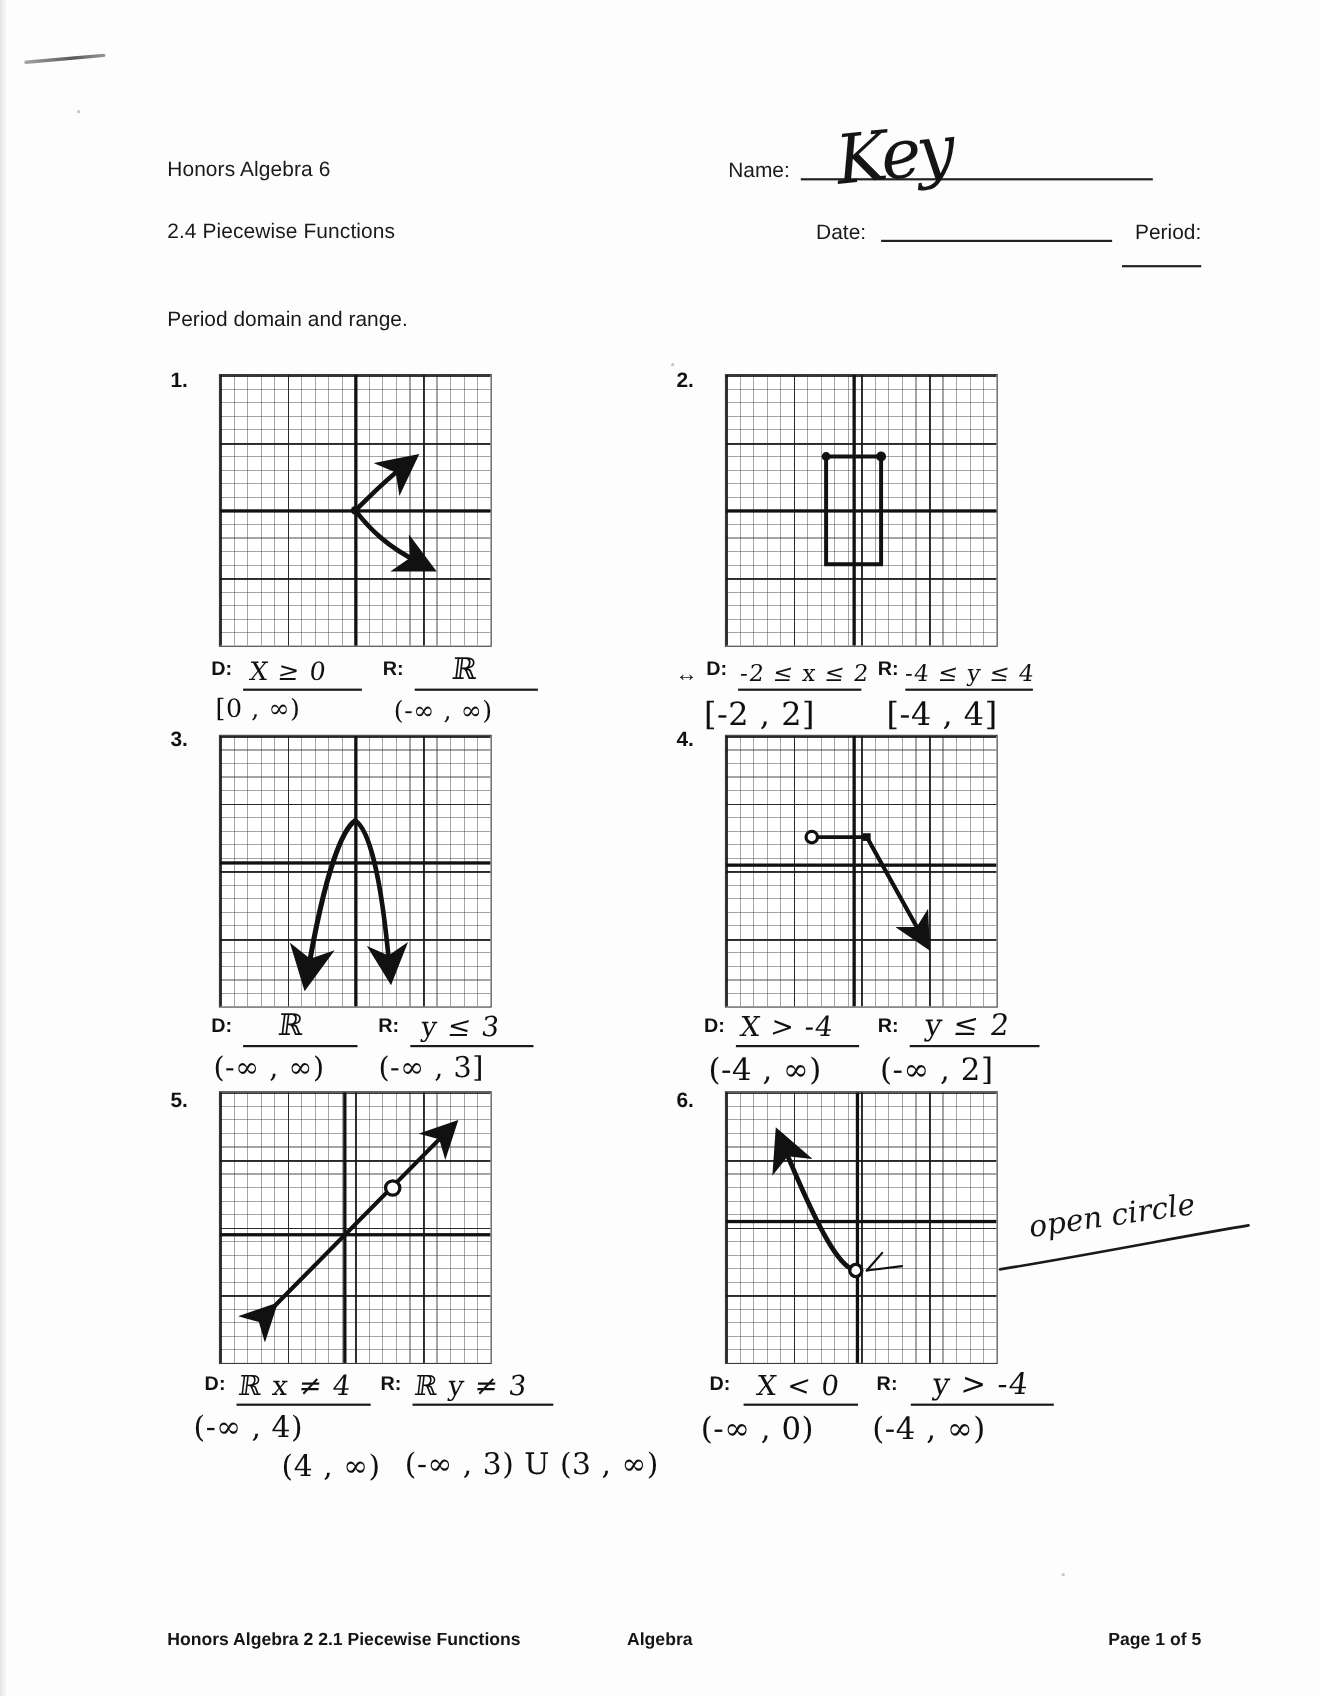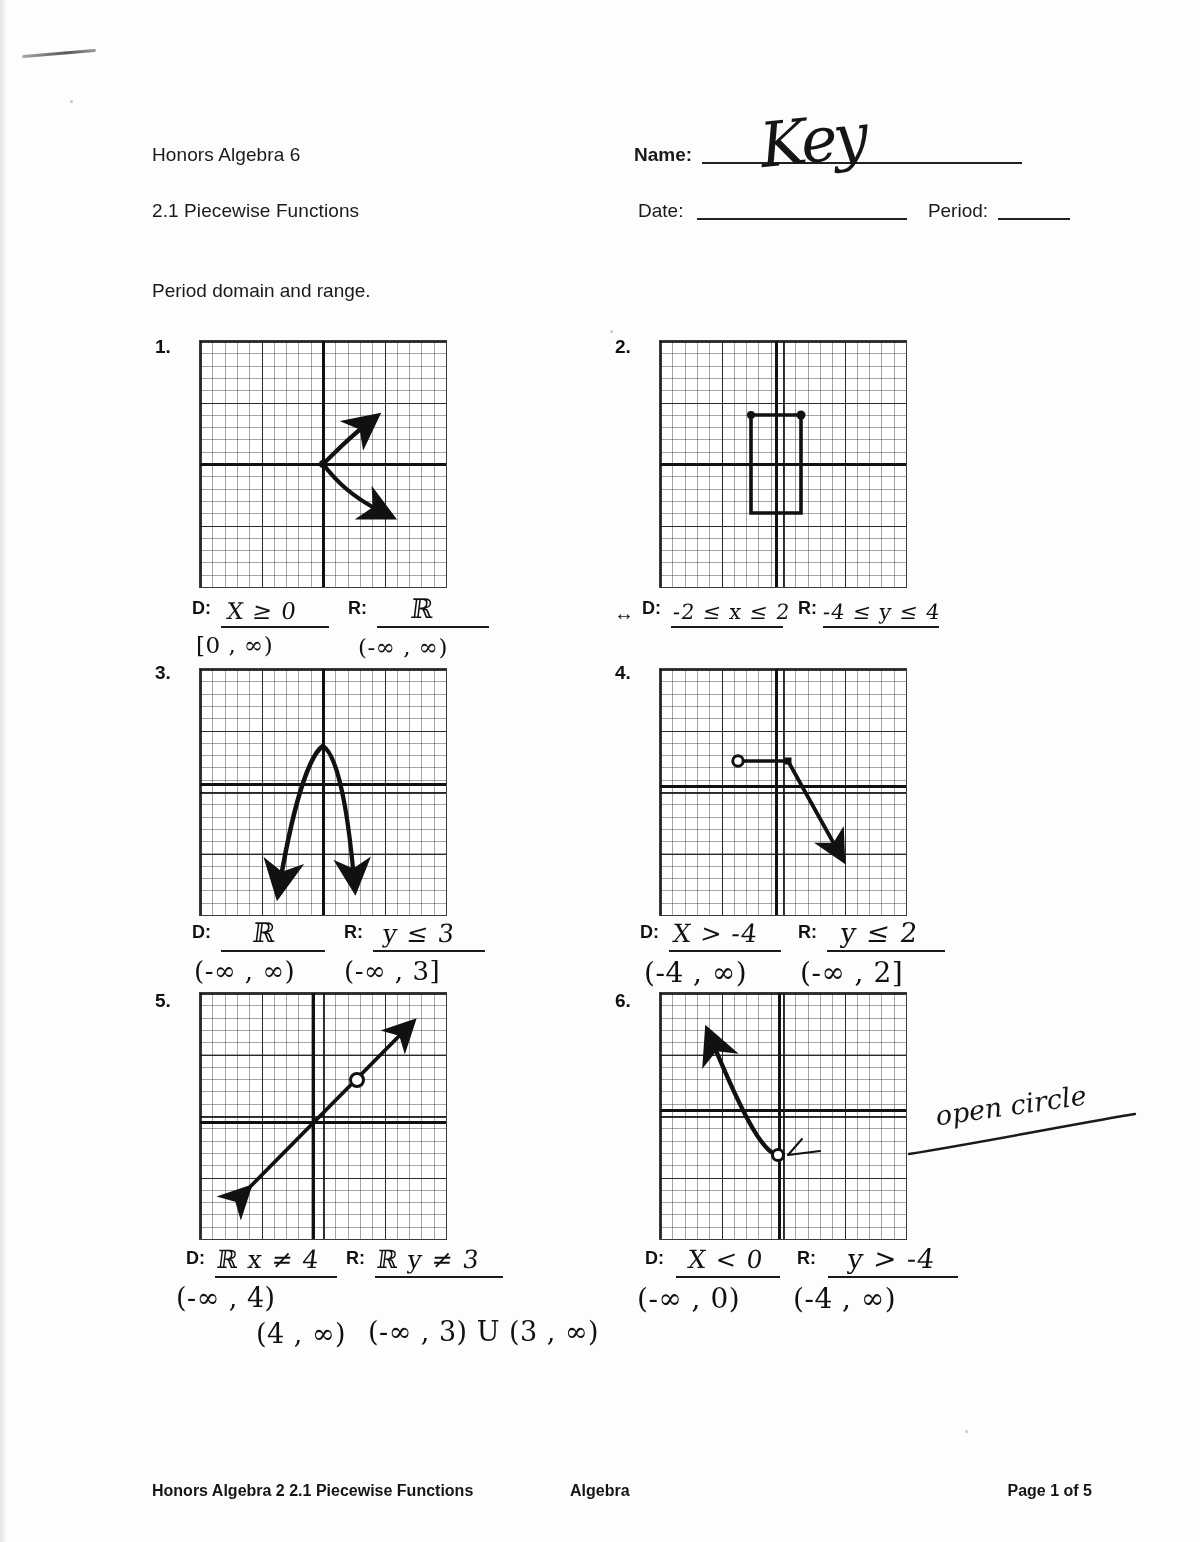--- a/index.html
+++ b/index.html
@@ -41,22 +41,22 @@
 
   
   .header { position: absolute; left: 152px; top: 140px; width: 940px; }
   .hdr-left-1, .hdr-left-2 {
     position: absolute; left: 0;
     font-size: 19px; letter-spacing: .1px; color:#1a1a1a;
   }
   .hdr-left-1 { top: 4px; }
   .hdr-left-2 { top: 60px; }
 
-  .name-row { position:absolute; left: 482px; top: 4px; font-weight: bold; }
-  .date-row { position:absolute; left: 486px; top: 60px; }
+  .name-row { position:absolute; left: 510px; top: 4px; }
+  .date-row { position:absolute; left: 512px; top: 60px; text-align: right; }
   .field-label { font-size: 19px; color:#1a1a1a; }
   .rule {
     display:inline-block;
     border-bottom: 2px solid #222;
     height: 18px;
     vertical-align: -3px;
   }
   .rule.name   { width: 320px; margin-left: 10px;}
   .rule.date   { width: 210px; margin-left: 14px;}
   .rule.period { width: 72px;  margin-left: 10px;}
@@ -167,21 +167,21 @@
 <div class="page">
 
   <div class="edge-left"></div>
   <div class="scan-mark scan-slash"></div>
   <div class="speck" style="left:70px; top:100px;"></div>
   <div class="speck" style="left:610px; top:330px;"></div>
   <div class="speck" style="left:965px; top:1430px;"></div>
 
   <div class="header">
     <div class="hdr-left-1">Honors Algebra 6</div>
-    <div class="hdr-left-2">2.1 Piecewise Functions</div>
+    <div class="hdr-left-2">2.4 Piecewise Functions</div>
 
     <div class="name-row">
       <span class="field-label">Name:</span><span class="rule name"></span>
     </div>
 
     <div class="date-row">
       <span class="field-label">Date:</span><span class="rule date"></span>
       <span class="field-label" style="margin-left:16px;">Period:</span><span class="rule period"></span>
     </div>
   </div>
@@ -240,20 +240,24 @@
     <div class="ans-row">
       <span class="arrow-sym" style="left:0; top:4px;">↔</span>
       <span class="ans-tag" style="margin-left:28px;">D:</span>
       <span class="blank" style="width:112px; height:28px; margin-left:6px;">
         <span class="hand hand-top hand-skew" style="font-size:21px; left:2px;">-2 ≤ x ≤ 2</span>
       </span>
       <span class="ans-tag" style="margin-left:10px;">R:</span>
       <span class="blank" style="width:116px; height:28px; margin-left:2px;">
         <span class="hand hand-top hand-skew" style="font-size:21px; left:0;">-4 ≤ y ≤ 4</span>
       </span>
+    </div>
+    <div style="position:relative; height:36px;">
+      <span class="hand hand-below" style="left:26px; top:0; font-size:29px;">[-2 , 2]</span>
+      <span class="hand hand-below" style="left:192px; top:0; font-size:29px;">[-4 , 4]</span>
     </div>
   </div>
 
   <div class="prob-num" style="left:155px; top:662px;">3.</div>
   <div class="graph-box" style="left:199px; top:668px;">
     <div class="grid-minor"></div>
     <div class="grid-major"></div>
     <div class="axis-v"></div>
     <div class="axis-h" style="top:114px;"></div>
     <svg class="plot" viewBox="0 0 246 246">

